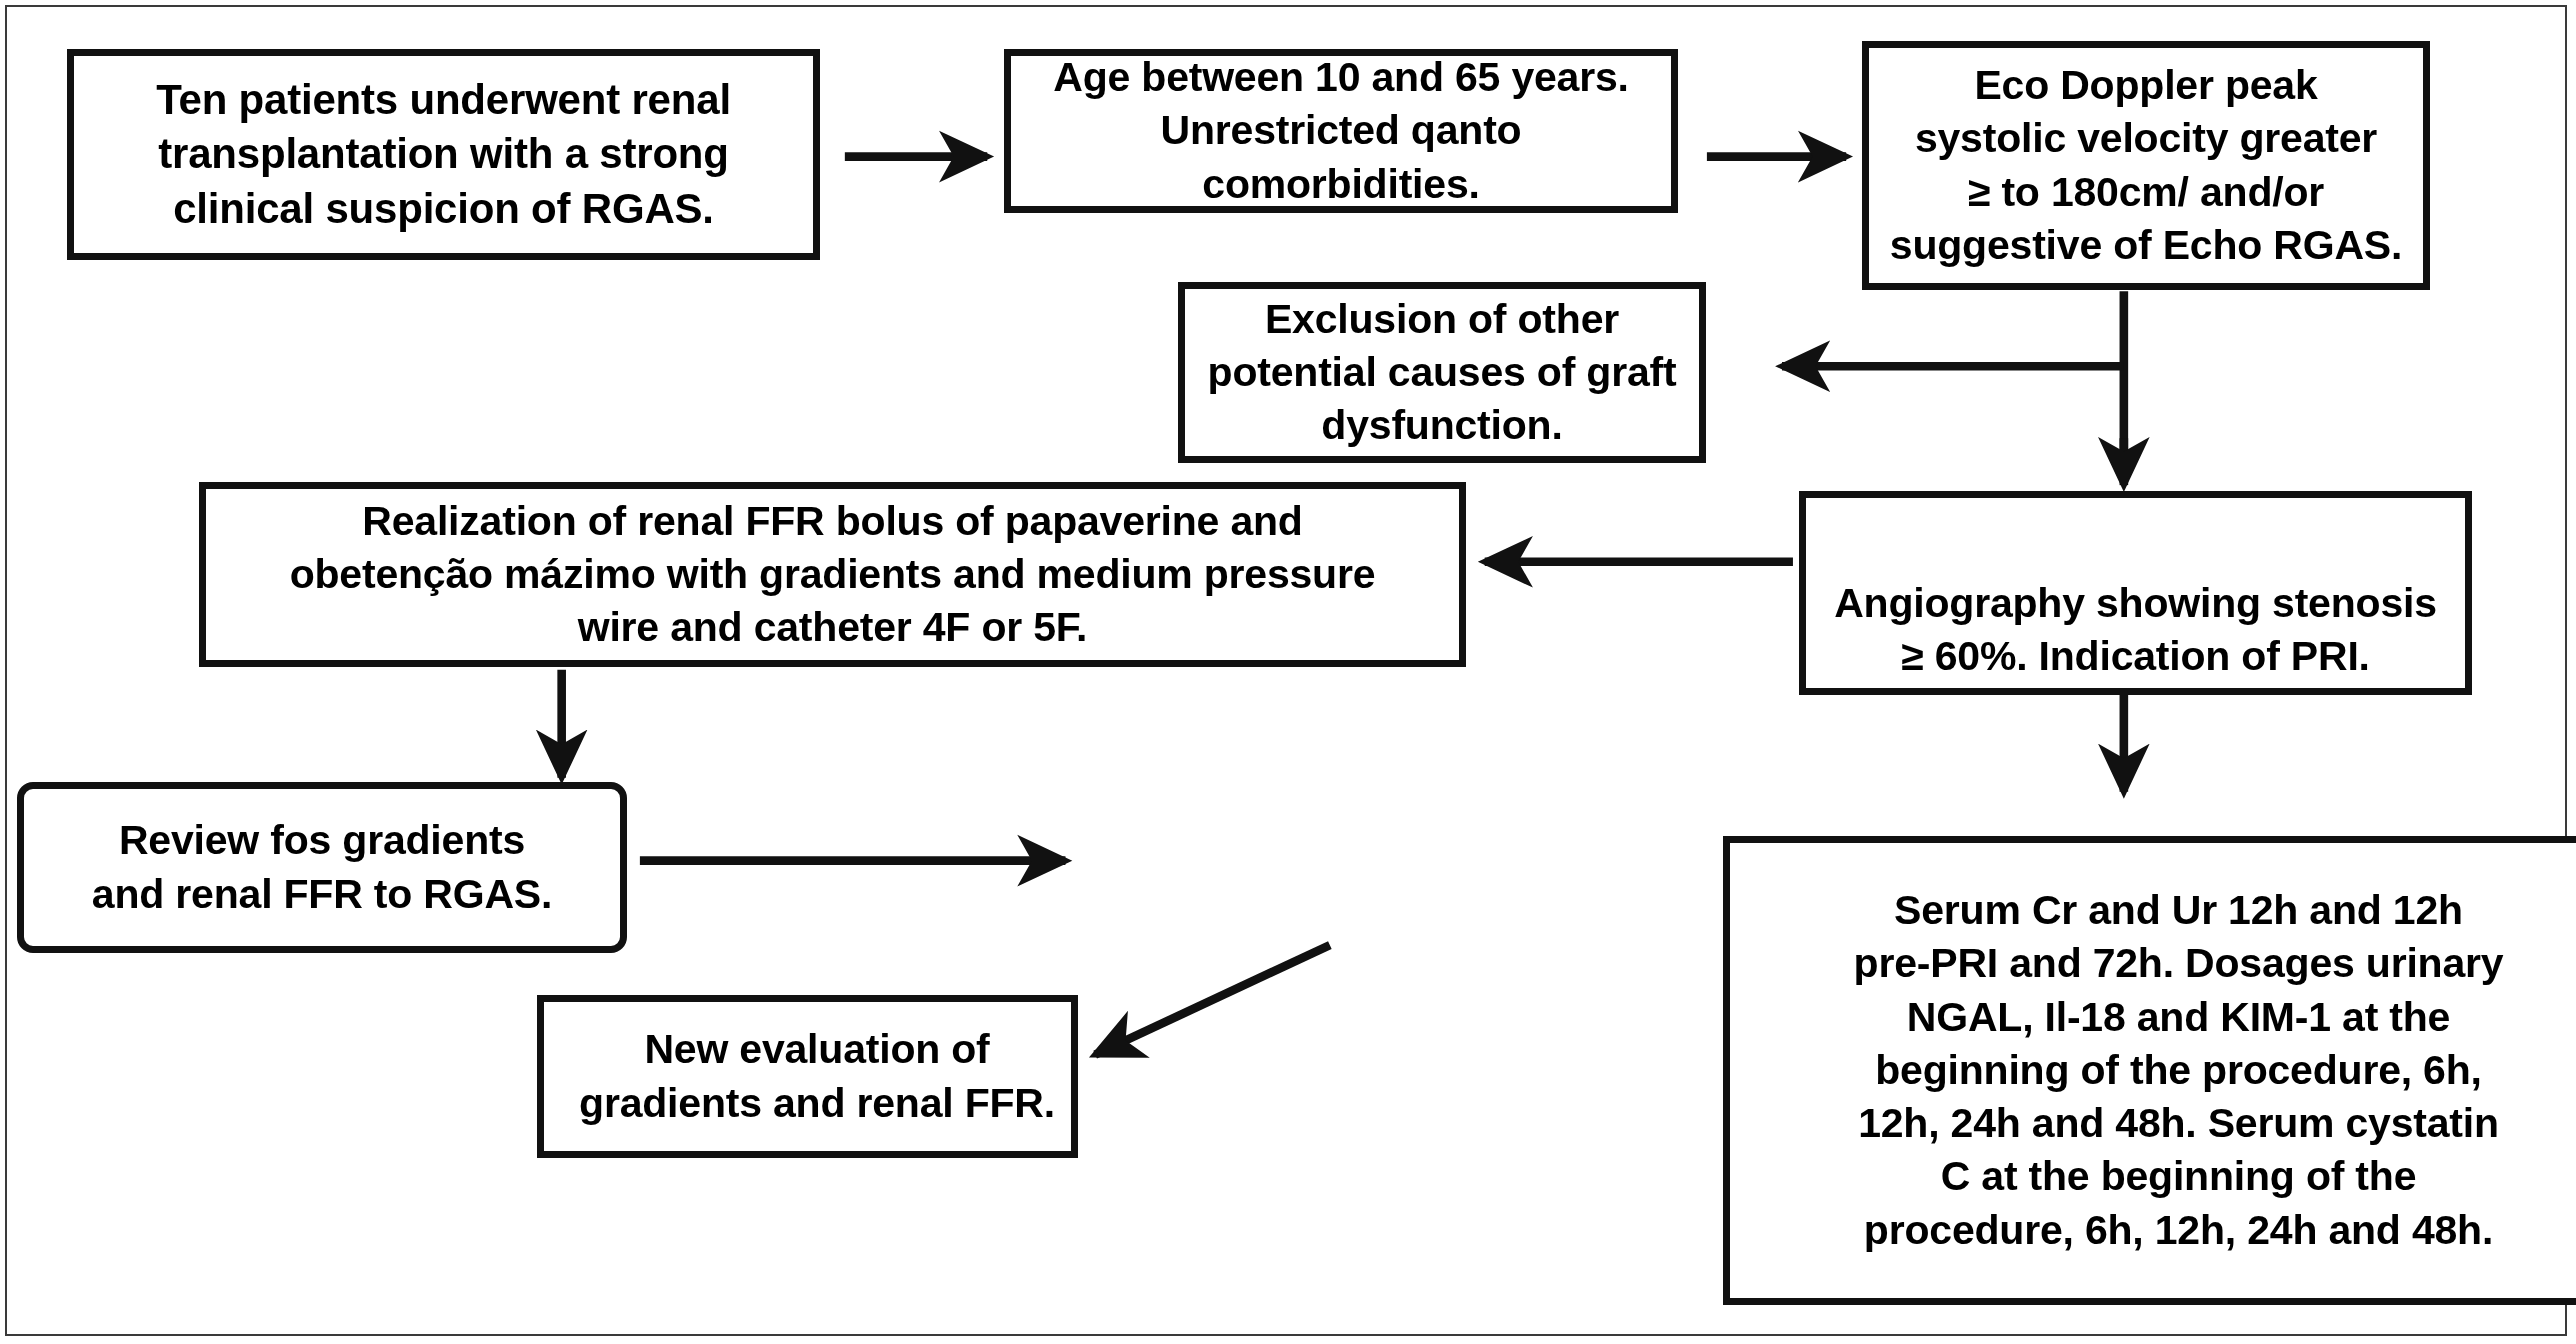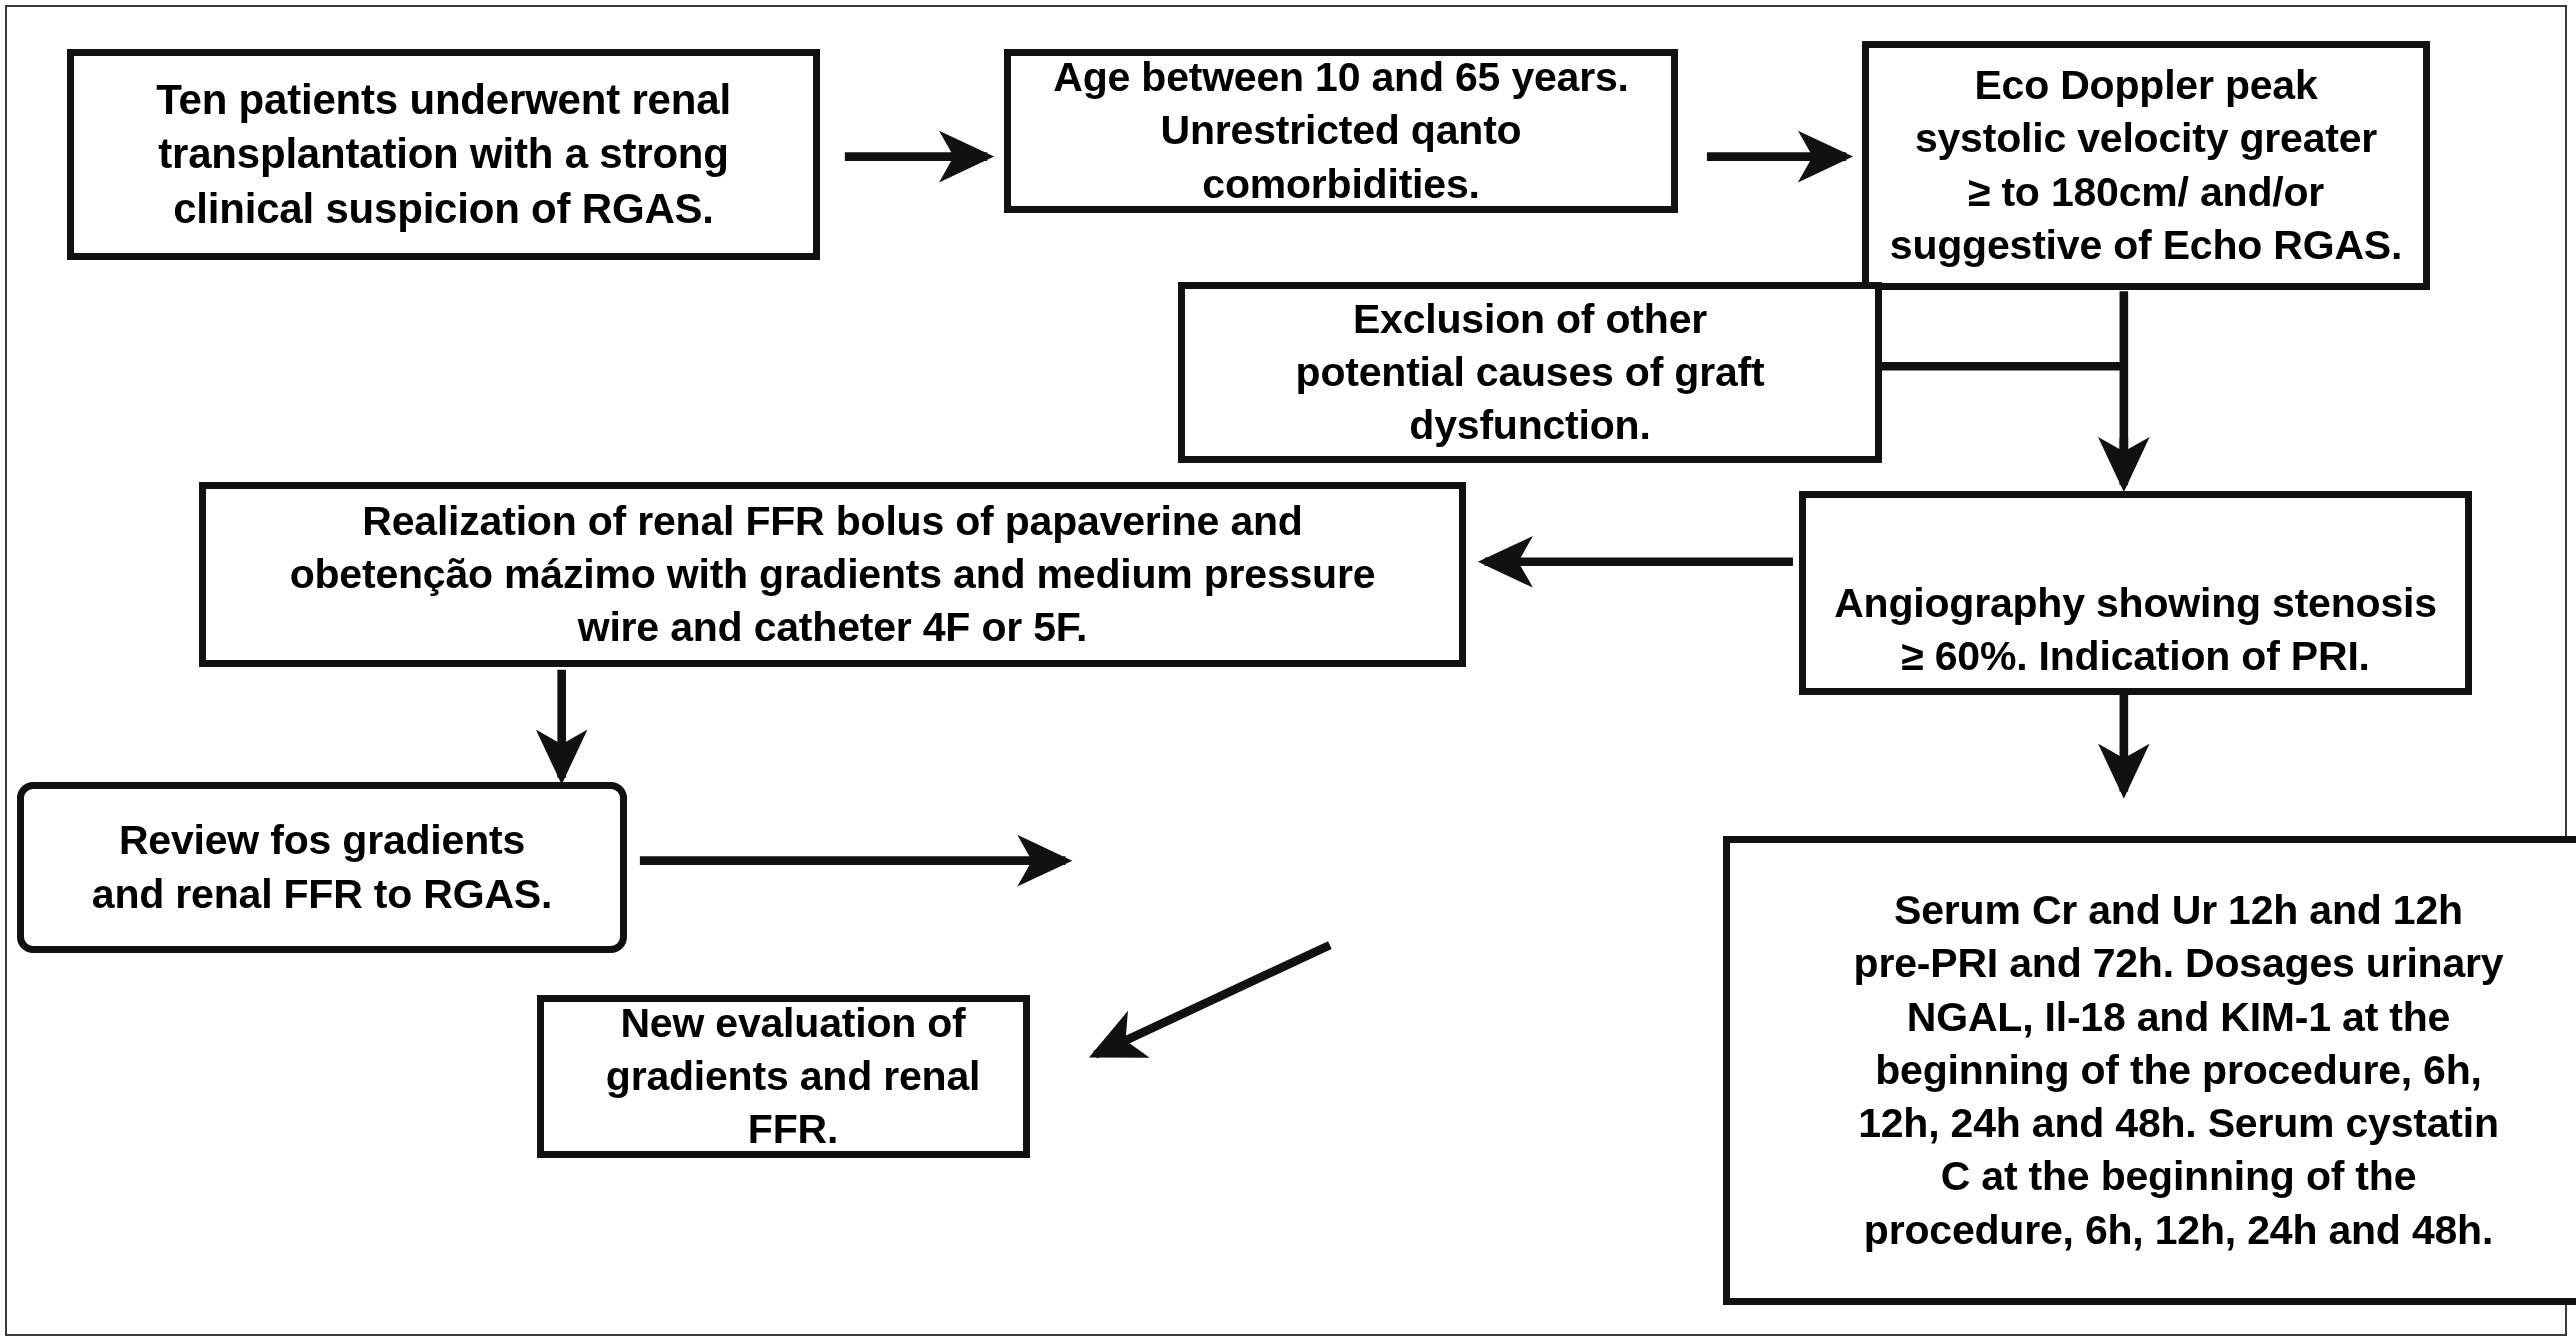--- a/index.html
+++ b/index.html
@@ -53,26 +53,26 @@
   }
   .node-text {
     display: block;
     white-space: pre-line;
   }
 
   
   #node-enrollment      { left: 67px;   top: 49px;   width: 753px;  height: 211px;  font-size: 42px; }
   #node-age-criteria    { left: 1004px; top: 49px;   width: 674px;  height: 164px;  font-size: 41px; }
   #node-eco-doppler     { left: 1862px; top: 41px;   width: 568px;  height: 249px;  font-size: 41px; }
-  #node-exclusion       { left: 1178px; top: 282px;  width: 704px;  height: 181px;  font-size: 41px; }
+  #node-exclusion       { left: 1178px; top: 282px;  width: 528px;  height: 181px;  font-size: 41px; }
   #node-ffr-realization { left: 199px;  top: 482px;  width: 1267px; height: 185px;  font-size: 41px; }
   #node-angiography     { left: 1799px; top: 491px;  width: 673px;  height: 204px;  font-size: 41px; align-items: flex-end; }
   #node-review          { left: 17px;   top: 782px; width: 610px;  height: 171px;  font-size: 41px; border-radius: 16px; }
   #node-angioplasty     { left: 1080px; top: 779px;  width: 430px;  height: 163px;  font-size: 41px; }
-  #node-new-evaluation  { left: 537px;  top: 995px; width: 493px;  height: 163px;  font-size: 41px; padding-left: 30px; }
+  #node-new-evaluation  { left: 537px;  top: 995px; width: 541px;  height: 163px;  font-size: 41px; padding-left: 30px; }
   #node-serum-labs      { left: 1723px; top: 828px; width: 911px;  height: 469px;  font-size: 41px; margin-top: 8px; }
 </style>
 </head>
 <body>
 
 <div id="figure">
 
   <div id="outer-frame"></div>
 
   <svg id="arrow-layer" viewBox="0 0 3293 1719" xmlns="http://www.w3.org/2000/svg">

